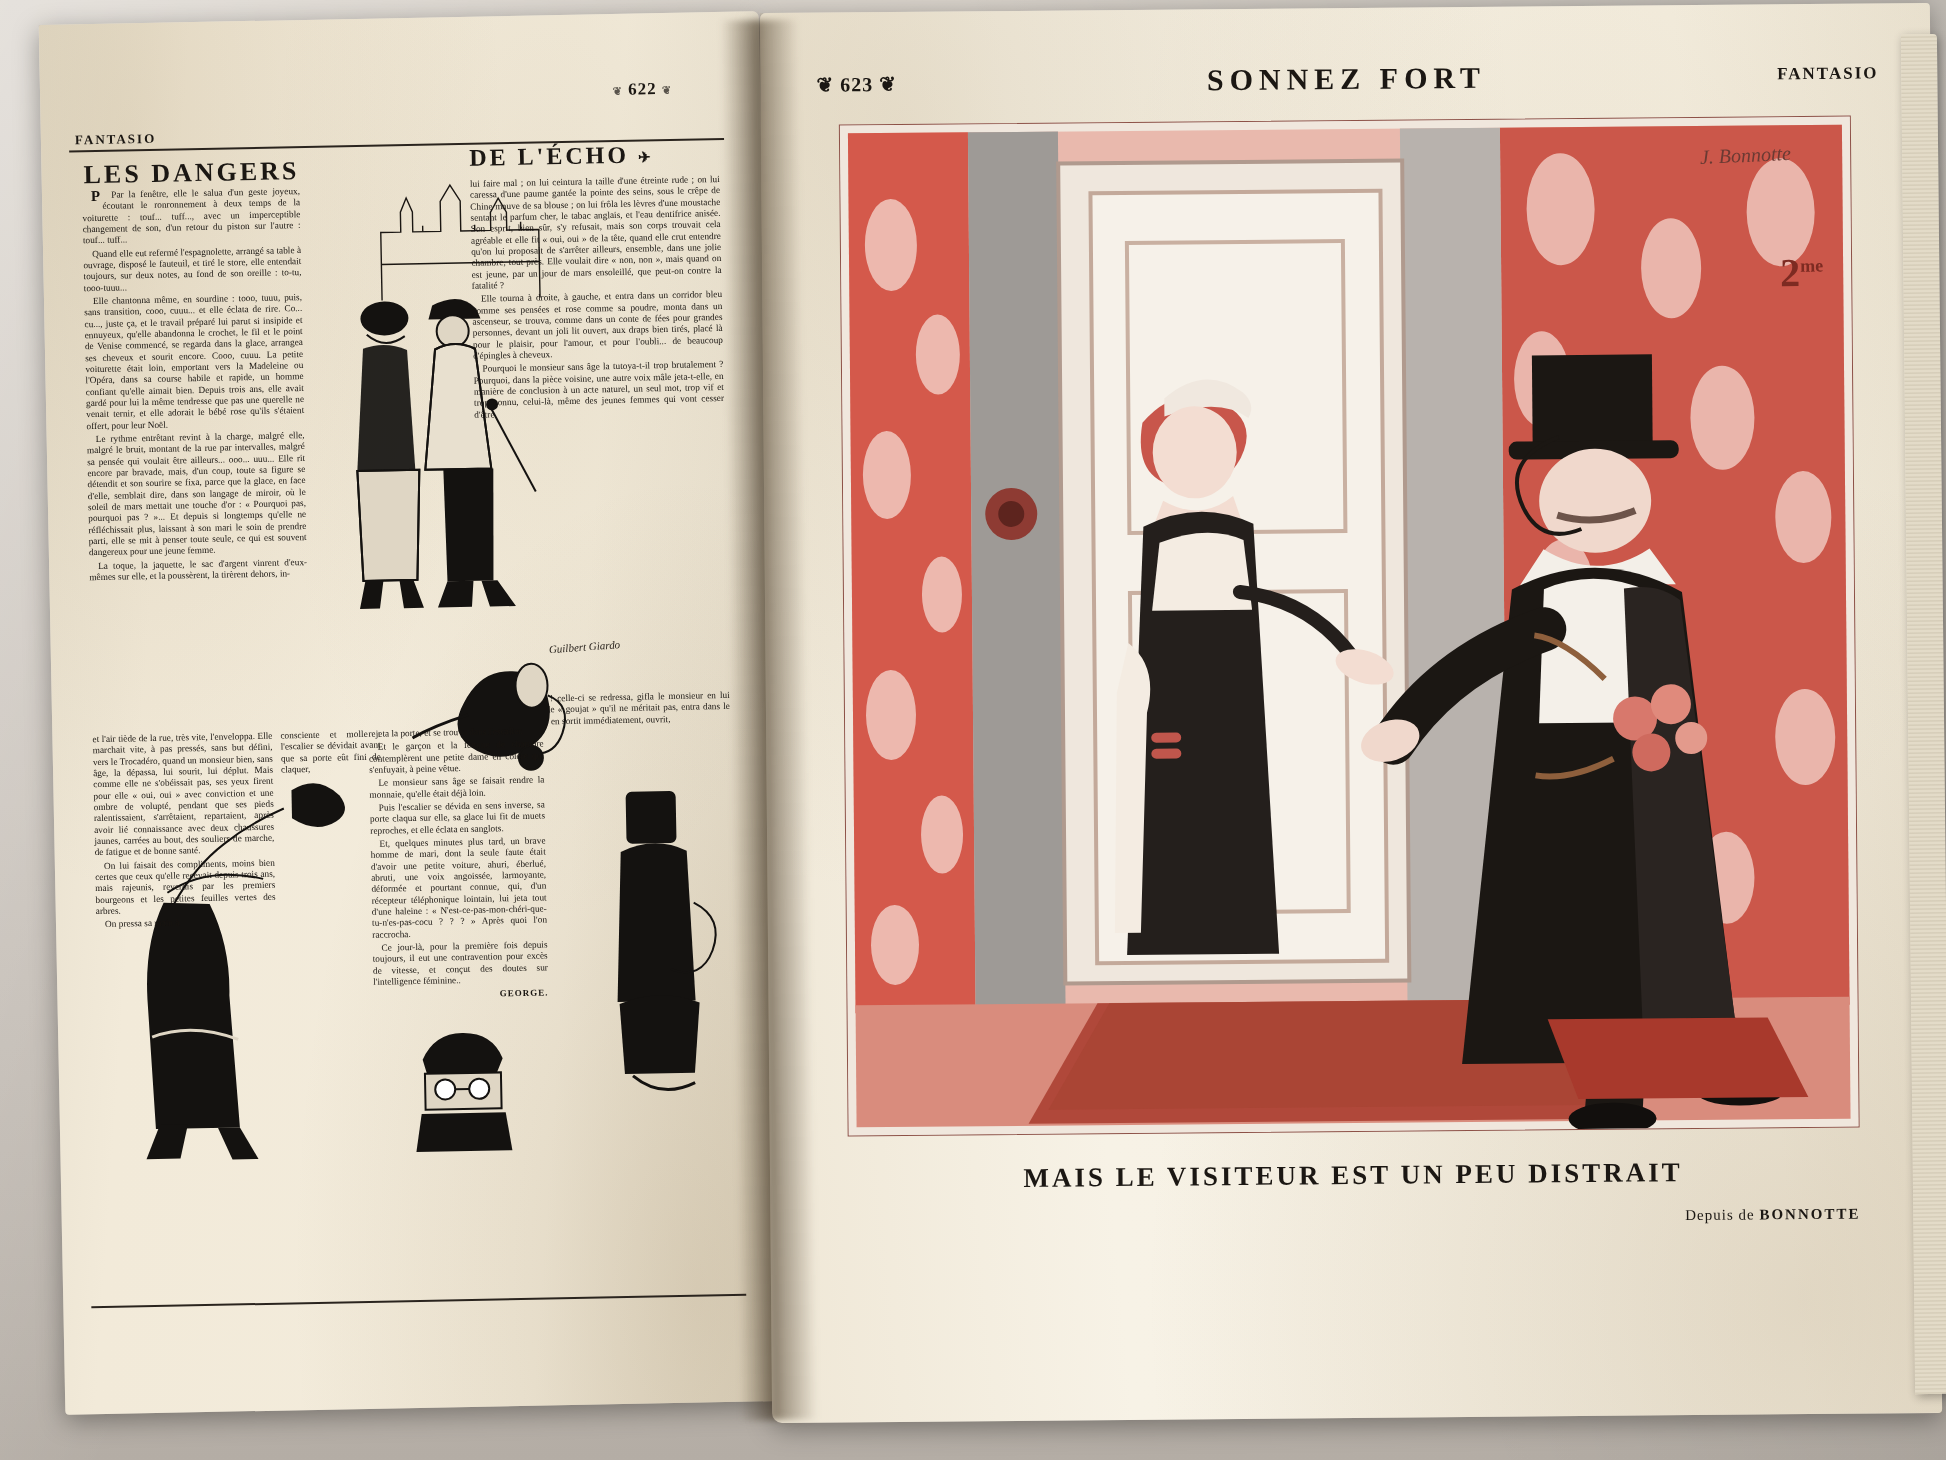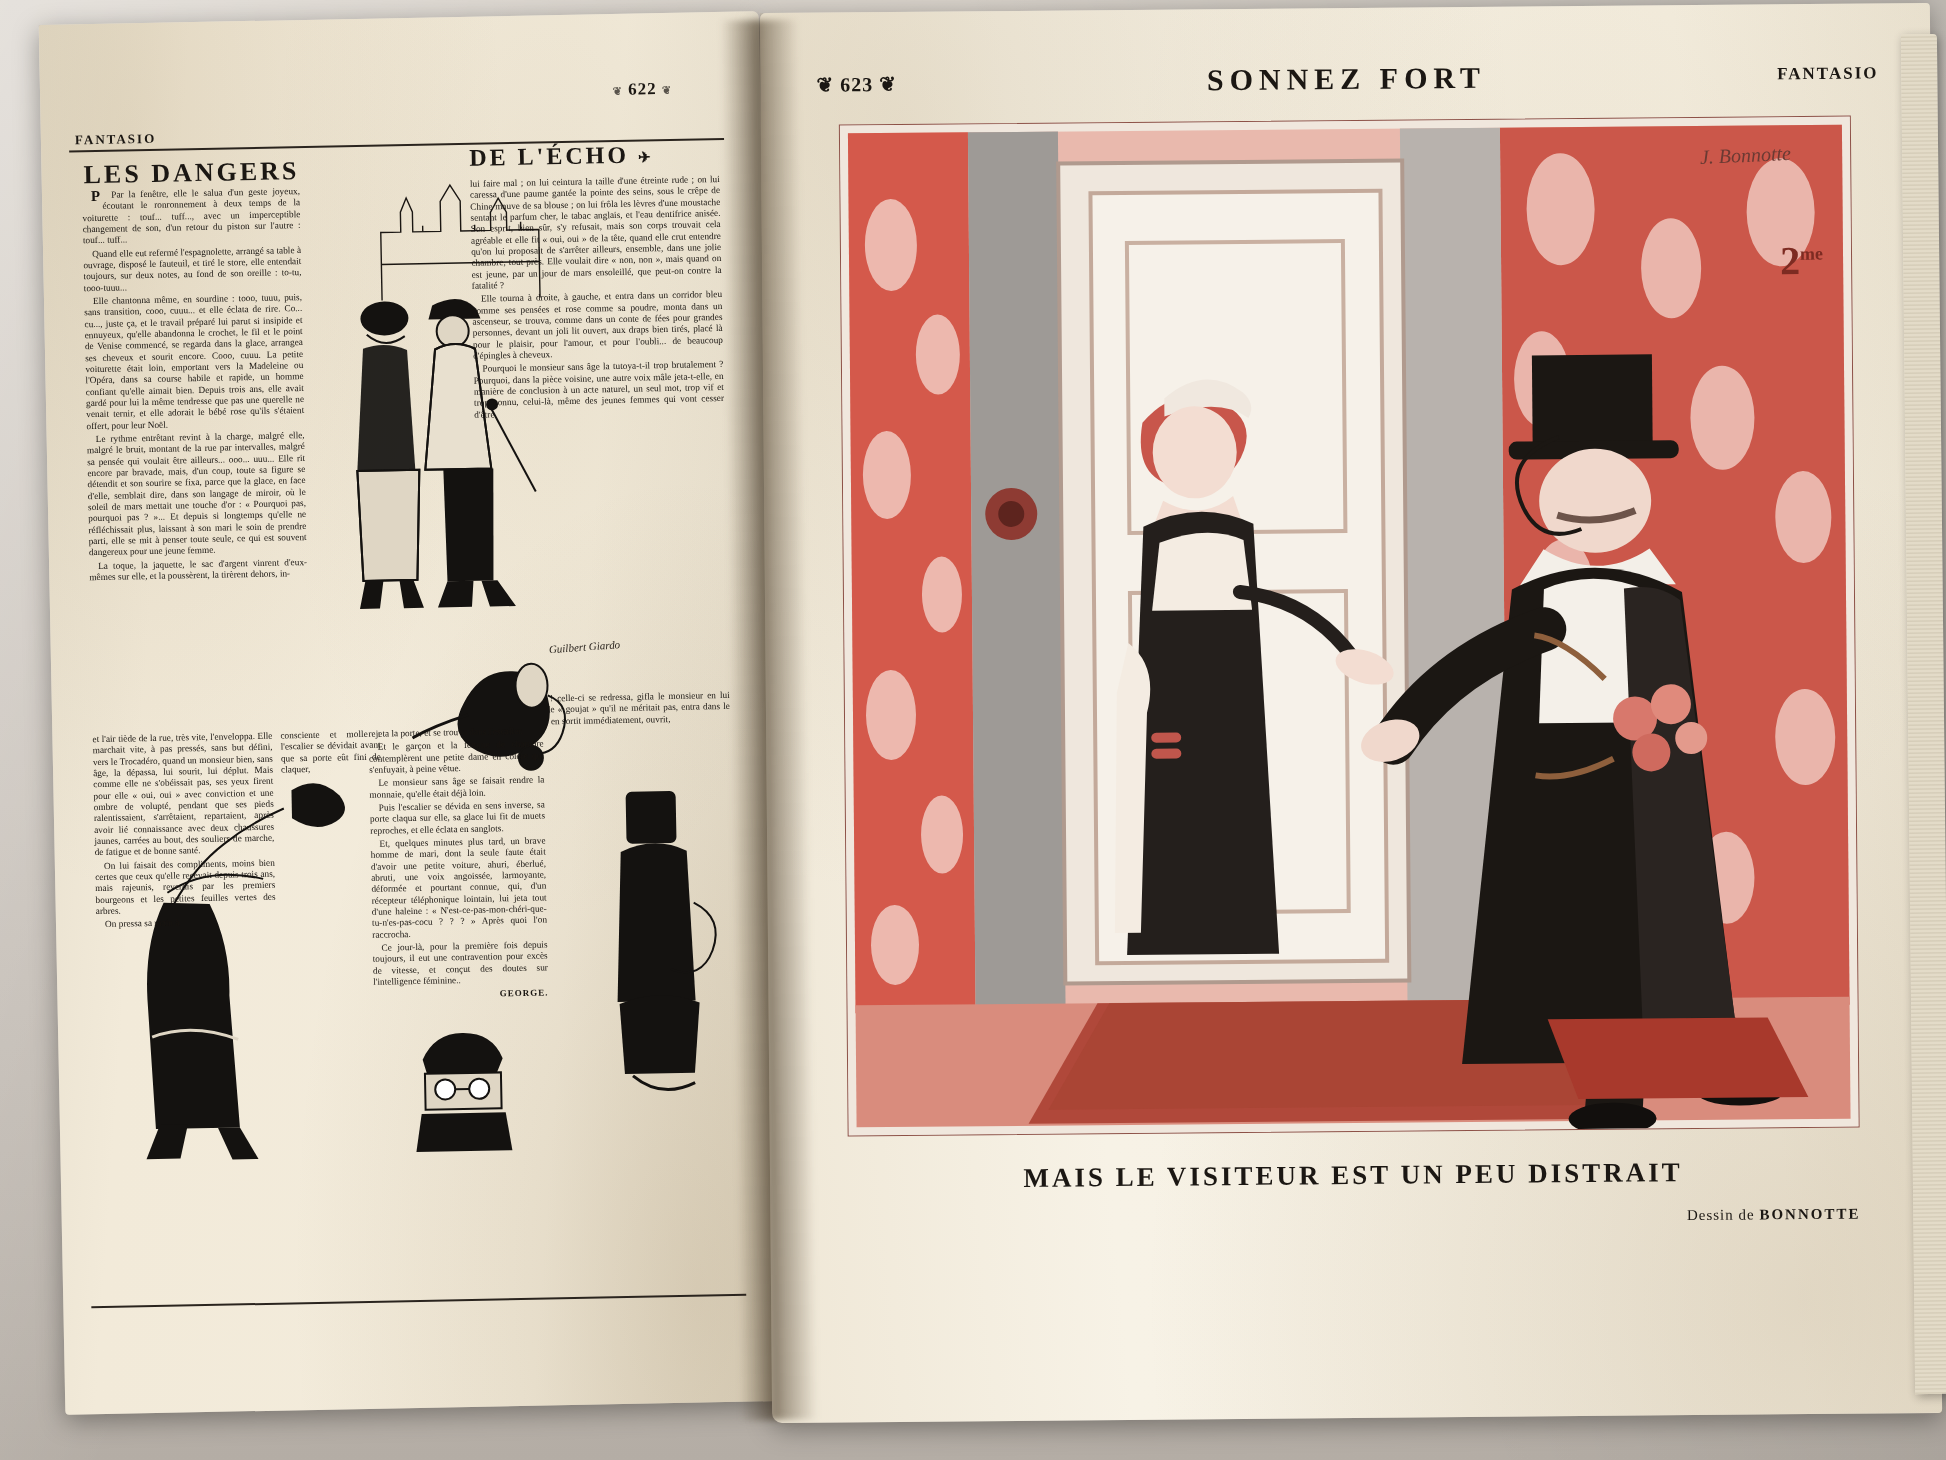--- a/index.html
+++ b/index.html
@@ -87,21 +87,21 @@
   .rp-inner{position:absolute;left:36px;top:42px;width:1100px;height:1330px;color:#1b1713;}
   .rp-folio{position:absolute;left:20px;top:18px;font-size:20px;letter-spacing:1px;font-weight:bold;}
   .rp-masthead{position:absolute;right:18px;top:18px;font-size:17px;letter-spacing:2px;font-weight:bold;}
   .rp-title{position:absolute;left:0;right:0;top:12px;text-align:center;font-size:30px;letter-spacing:6px;font-weight:bold;}
   .plate{position:absolute;left:42px;top:70px;width:1010px;height:1010px;
          border:1px solid #8d5147;background:#efe9e0;overflow:hidden;}
   .caption{position:absolute;left:42px;top:1110px;width:1010px;text-align:center;
            font-size:27px;letter-spacing:3px;font-weight:bold;}
   .credit{position:absolute;right:46px;top:1160px;font-size:15px;letter-spacing:1px;}
   .credit b{letter-spacing:2px;margin-top:22px;}
-  .floor-num{position:absolute;right:28px;top:120px;font-size:40px;color:#7d2b22;font-weight:bold;font-family:"Liberation Serif",serif;}
+  .floor-num{position:absolute;right:28px;top:132px;font-size:40px;color:#7d2b22;font-weight:bold;font-family:"Liberation Serif",serif;}
   .floor-num sup{font-size:18px;}
 </style>
 </head>
 <body>
 
 <div id="page">
   <div class="cloth"></div>
 
   <div class="magazine">
 
@@ -346,21 +346,21 @@
             <text x="860" y="46" font-family="Liberation Serif, serif" font-size="20" fill="#6b3a33" font-style="italic" transform="rotate(-2 860 46)">J. Bonnotte</text>
           </svg>
 
           <div class="floor-num">
             <span>2</span><sup>me</sup>
           </div>
         </div>
 
         <div class="caption">MAIS LE VISITEUR EST UN PEU DISTRAIT</div>
         <div class="credit">
-          <span>Dessin de </span><b>BONNOTTE</b>
+          <span>Depuis de </span><b>BONNOTTE</b>
         </div>
       </div>
     </div>
 
     <div class="gutter"></div>
     <div class="edge-stack"></div>
   </div>
 </div>
 
 </body></html>

